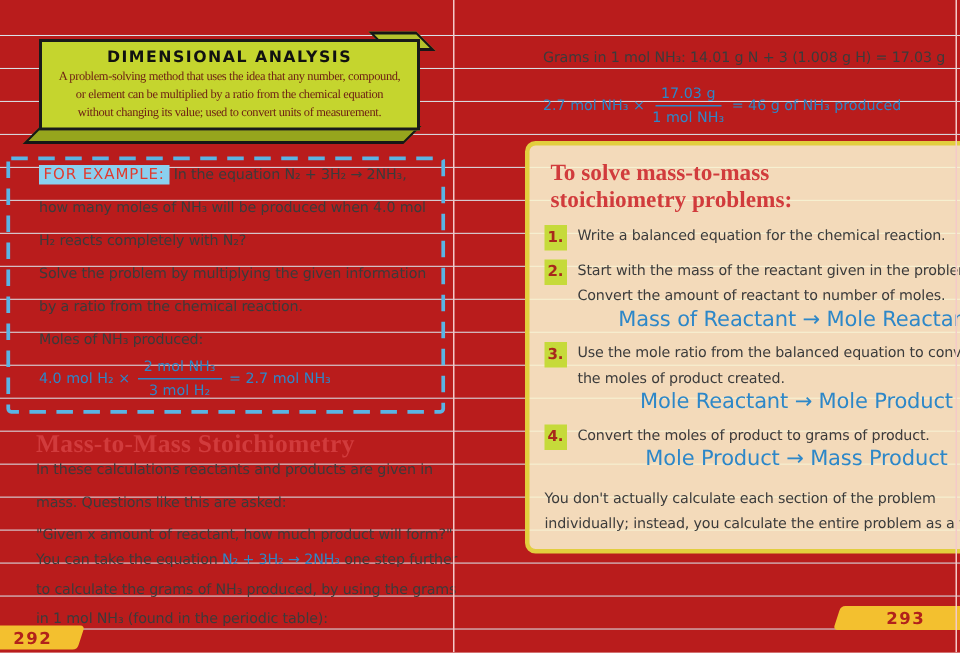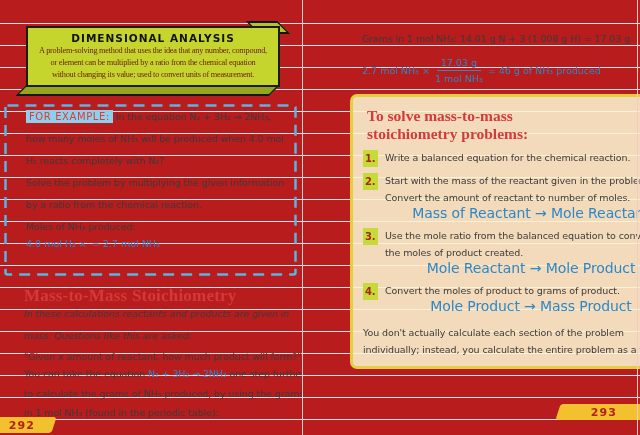--- a/index.html
+++ b/index.html
@@ -38,21 +38,21 @@
   .example-box svg{position:absolute;left:0;top:0;}
   .ex-intro{position:absolute;left:22px;right:10px;top:2px;}
   .ex-label{background:#8bd0ef;color:#e23a2e;font-weight:normal;font-size:10px;
     letter-spacing:0.6px;padding:1px 3px;}
   .ex-solve{position:absolute;left:22px;right:10px;top:68px;}
   .ex-moles{position:absolute;left:22px;right:10px;top:112px;}
   .ex-eq{position:absolute;left:22px;top:134px;}
 
   .red-heading{position:absolute;left:24px;top:286px;margin:0;font-family:"Liberation Serif",serif;
     font-size:17px;font-weight:bold;color:#d13b3c;letter-spacing:0.2px;}
-  .para1{position:absolute;left:24px;top:303px;width:282px;font-style:italic;}
+  .para1{position:absolute;left:24px;top:303px;width:282px;}
   .quote{position:absolute;left:24px;top:346px;width:282px;}
   .para2{position:absolute;left:24px;top:364px;width:284px;line-height:19.5px;}
 
   
   .badge{position:absolute;height:16px;background:#f3c02f;border-radius:3px;display:flex;
     align-items:center;justify-content:center;transform:skewX(-18deg);}
   .badge-num{transform:skewX(18deg);color:#b1221b;font-weight:bold;font-size:11px;letter-spacing:1px;}
   .badge-left{left:-10px;top:417px;width:64px;}
   .badge-right{right:-10px;top:404px;width:92px;}
 
@@ -92,20 +92,24 @@
 
     <div class="example-box">
       <svg width="293" height="172">
         <rect x="1.5" y="1.5" width="290" height="169" rx="2" fill="none" stroke="#5ab4e4" stroke-width="2.5" stroke-dasharray="11 7"></rect>
       </svg>
       <p class="hw ex-intro"><span class="ex-label">FOR EXAMPLE:</span> <span>In the equation N₂ + 3H₂ → 2NH₃, how many moles of NH₃ will be produced when 4.0 mol H₂ reacts completely with N₂?</span></p>
       <p class="hw ex-solve">Solve the problem by multiplying the given information by a ratio from the chemical reaction.</p>
       <p class="hw ex-moles">Moles of NH₃ produced:</p>
       <div class="eq ex-eq">
         <span>4.0 mol H₂ ×</span>
+        <span class="frac">
+            <span class="num">2 mol NH₃</span>
+            <span class="den">3 mol H₂</span>
+          </span>
         <span>= 2.7 mol NH₃</span>
       </div>
     </div>
 
     <h2 class="red-heading">Mass-to-Mass Stoichiometry</h2>
     <p class="hw para1">In these calculations reactants and products are given in mass. Questions like this are asked:</p>
     <p class="hw quote">"Given x amount of reactant, how much product will form?"</p>
     <p class="hw para2"><span>You can take the equation </span><span class="blue">N₂ + 3H₂ → 2NH₃</span><span> one step further to calculate the grams of NH₃ produced, by using the grams in 1 mol NH₃ (found in the periodic table):</span></p>
 
     <div class="badge badge-left">

